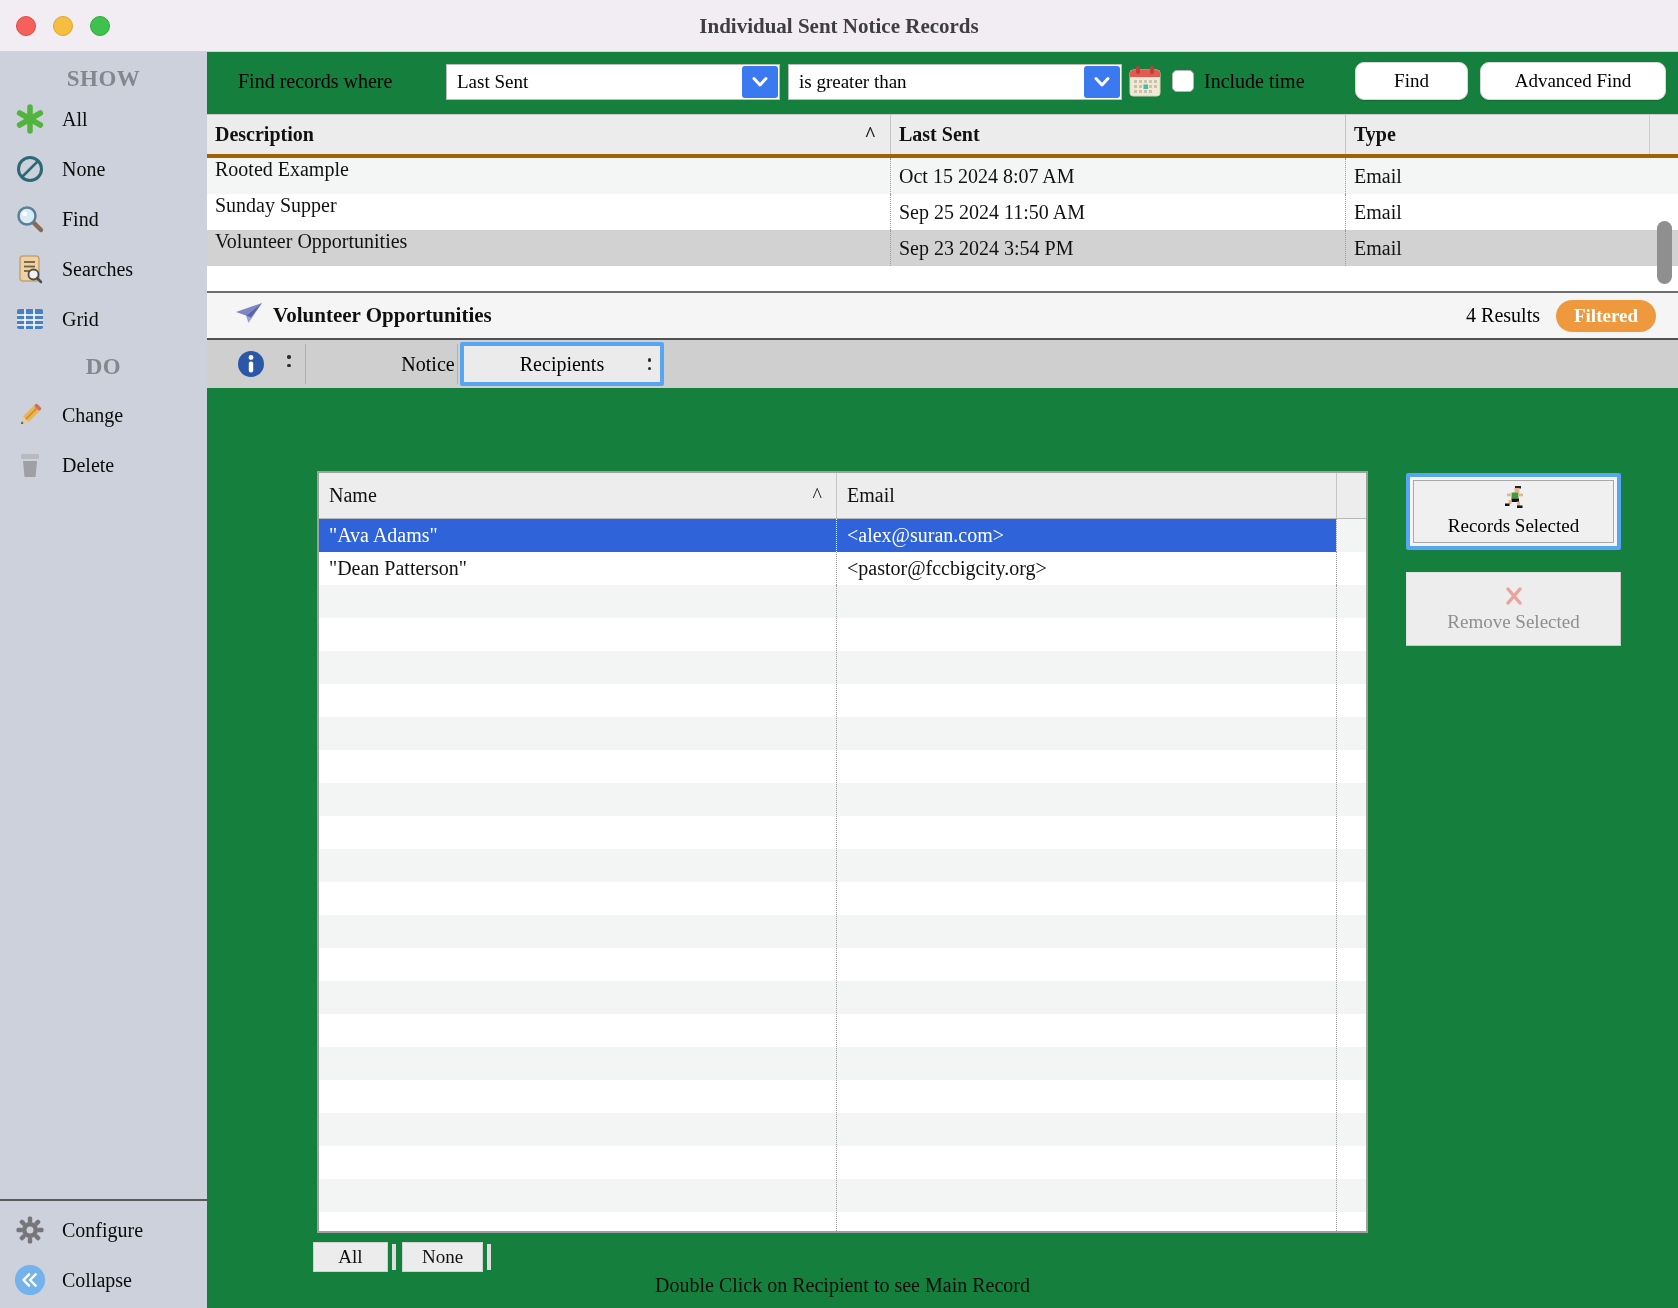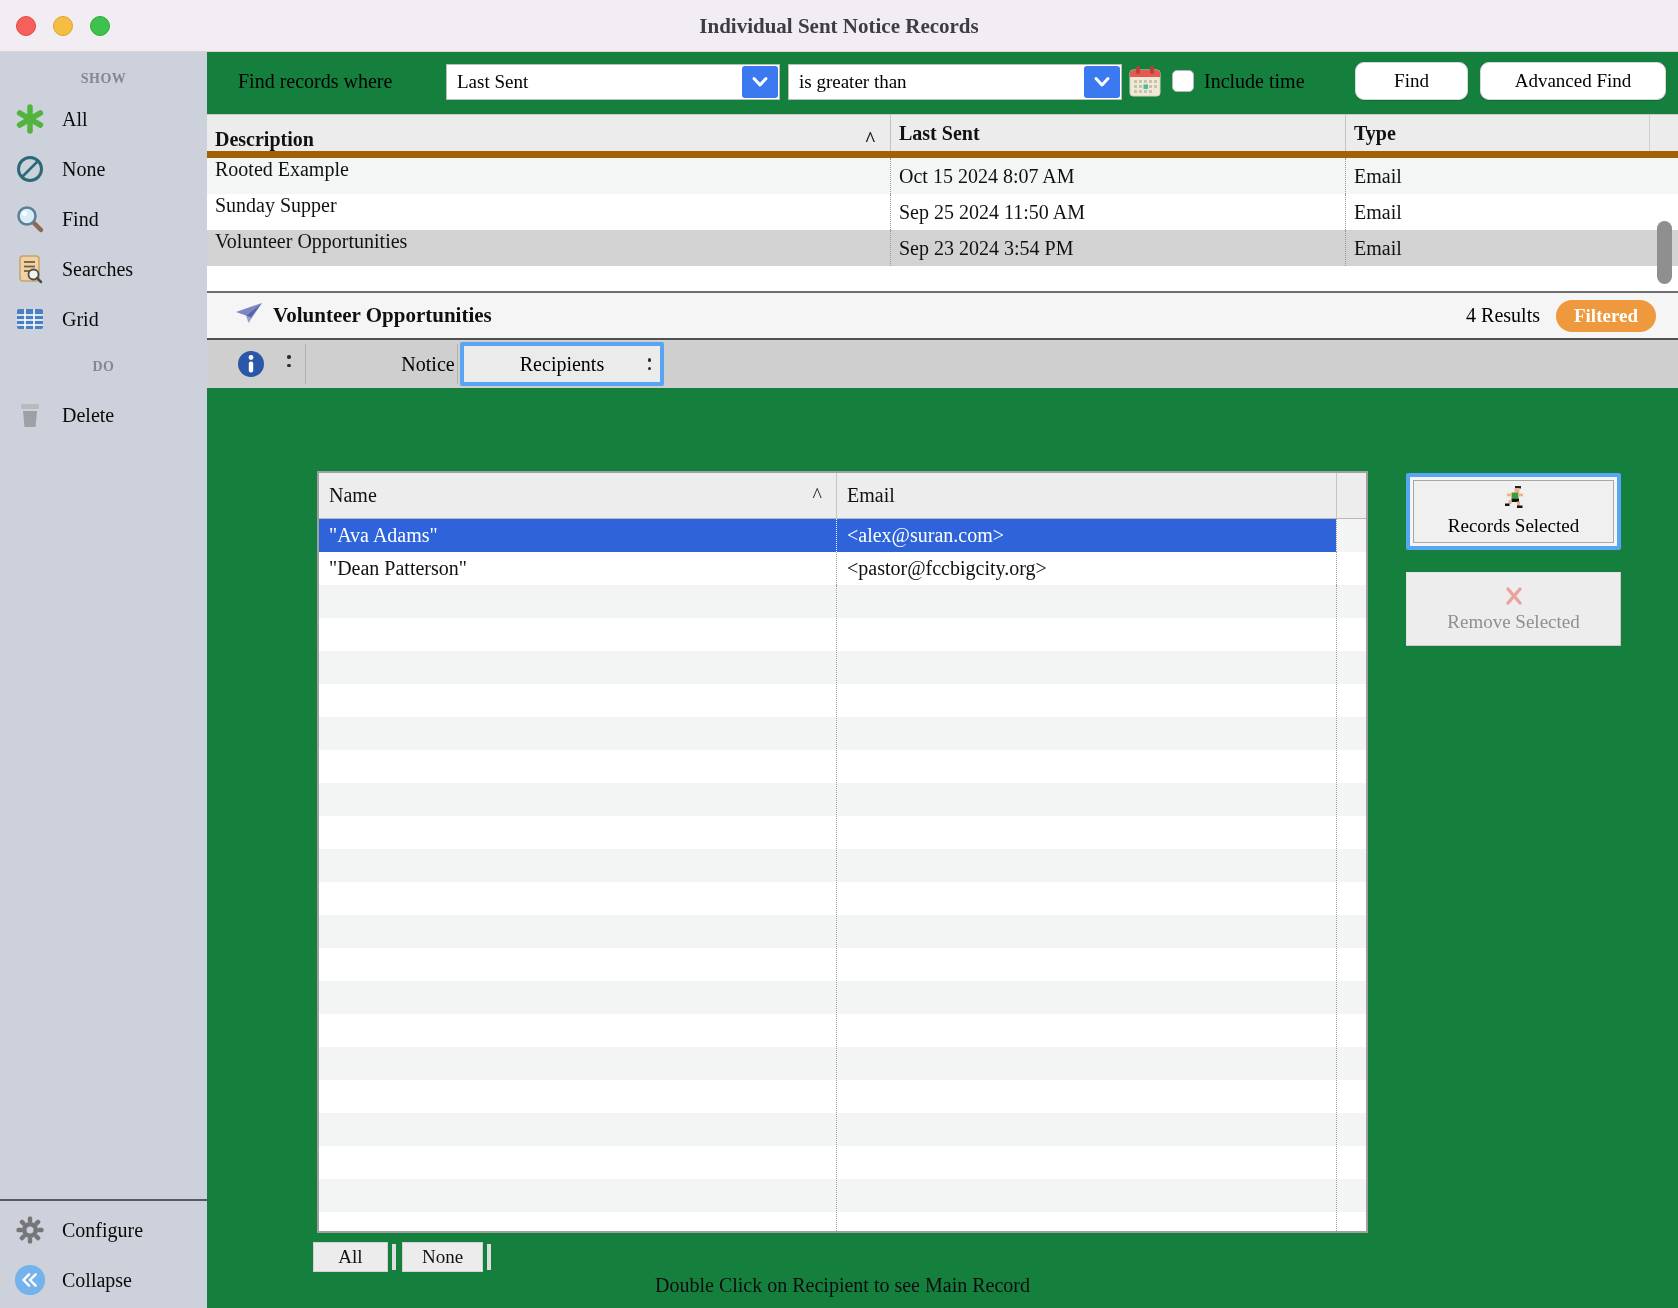--- a/index.html
+++ b/index.html
@@ -11,43 +11,43 @@
             border-bottom:1px solid #d6d2d7;box-sizing:border-box;}
   .tl{position:absolute;top:16px;width:20px;height:20px;border-radius:50%;}
   .tl.red{left:16px;background:#f6605a;border:1px solid #e14942;box-sizing:border-box;}
   .tl.yellow{left:53px;background:#f6be40;border:1px solid #dfa42c;box-sizing:border-box;}
   .tl.green{left:90px;background:#3ec24d;border:1px solid #2aab39;box-sizing:border-box;}
   .win-title{position:absolute;left:0;right:0;top:0;height:52px;display:flex;align-items:center;
              justify-content:center;font-size:21px;font-weight:bold;color:#3e3e42;}
   
   .sidebar{position:absolute;left:0;top:52px;width:207px;height:1256px;background:#ccd1db;}
   .side-head{height:30px;margin-top:12px;display:flex;align-items:center;justify-content:center;
-             font-size:14px;font-weight:bold;color:#84878e;letter-spacing:.5px;}
+             font-size:23px;font-weight:bold;color:#84878e;letter-spacing:.5px;}
   .side-head.do{height:46px;margin-top:0;}
   .side-item{height:50px;display:flex;align-items:center;padding-left:14px;gap:16px;
              font-size:20px;color:#0a0a0a;box-sizing:border-box;cursor:default;}
   .side-item .ic{width:32px;height:32px;display:flex;align-items:center;justify-content:center;flex:0 0 32px;}
   .side-footer{position:absolute;left:0;right:0;top:1147px;border-top:2px solid #595a5e;padding-top:4px;}
   
   .flabel{position:absolute;font-size:20px;color:#000;}
   .select{position:absolute;height:36px;background:#fff;border:1px solid #bcbcbc;box-sizing:border-box;
           display:flex;align-items:center;}
   .select .val{flex:1;padding-left:10px;font-size:19px;color:#000;white-space:nowrap;overflow:hidden;}
   .select .chev{width:36px;height:32px;margin:1px 1px 1px 0;background:#3b79f1;border-radius:3px;
                 display:flex;align-items:center;justify-content:center;flex:0 0 36px;}
   .btn{position:absolute;height:38px;background:#fff;border:1px solid #d8d8d8;border-radius:9px;
        box-shadow:0 1px 1px rgba(0,0,0,.18);display:flex;align-items:center;justify-content:center;
        font-size:19px;color:#000;cursor:default;box-sizing:border-box;}
   .checkbox{position:absolute;width:22px;height:22px;background:#fff;border:1px solid #b6b6b6;
             border-radius:5px;box-sizing:border-box;}
   
   .rtable{position:absolute;left:207px;top:114px;width:1471px;height:179px;background:#fff;
           border-top:1px solid #c9c9c9;border-bottom:2px solid #6e6e6e;box-sizing:border-box;}
-  .rt-head{display:flex;height:43px;background:#ececec;border-bottom:7px solid #a16207;
-           box-sizing:border-box;font-weight:bold;font-size:20px;align-items:flex-end;}
+  .rt-head{display:flex;height:43px;background:#ececec;border-bottom:4px solid #a16207;
+           box-sizing:border-box;font-weight:bold;font-size:20px;align-items:center;}
   .rt-row{display:flex;height:36px;align-items:flex-start;font-size:20px;}
   .rt-row.stripe{background:#f4f5f5;}
   .rt-row.selected{background:#d2d2d2;}
   .c-desc{width:683px;padding-left:8px;box-sizing:border-box;display:flex;align-items:center;}
   .c-last{width:455px;padding-left:8px;box-sizing:border-box;}
   .c-type{flex:1;padding-left:8px;box-sizing:border-box;}
   .c-gut{width:28px;}
   .rt-head .c-last,.rt-head .c-type{border-left:1px solid #c4c4c4;height:100%;display:flex;align-items:center;}
   .rt-head .c-gut{border-left:1px solid #cfcfcf;height:100%;}
   .rt-row .c-last,.rt-row .c-type{border-left:1px dotted #9b9b9b;height:100%;display:flex;align-items:center;}
@@ -189,20 +189,34 @@
             <line x1="10" y1="5" x2="10" y2="25"></line>
               <line x1="19" y1="5" x2="19" y2="25"></line>
           </g>
         </svg>
         </span>
       <span>Grid</span>
     </div>
 
     <div class="side-head do">DO</div>
 
+    <div class="side-item">
+      <span class="ic">
+        <svg width="30" height="30" viewBox="0 0 30 30">
+          <g transform="rotate(45 15 15)">
+            <rect x="11" y="2" width="8" height="4" rx="2" fill="#d96a55"></rect>
+            <rect x="11" y="6" width="8" height="15" fill="#eeb54e"></rect>
+            <line x1="15" y1="6" x2="15" y2="21" stroke="#c98f2e" stroke-width="1.5"></line>
+            <polygon points="11,21 19,21 15,28" fill="#e8cba0"></polygon>
+            <polygon points="13.7,25.2 16.3,25.2 15,28" fill="#4a4a4a"></polygon>
+          </g>
+        </svg>
+        </span>
+      <span>Change</span>
+    </div>
 
     <div class="side-item">
       <span class="ic">
         <svg width="30" height="30" viewBox="0 0 30 30">
           <rect x="6" y="4" width="18" height="5" rx="1" fill="#b9bac0"></rect>
           <polygon points="8,11 22,11 20.5,27 9.5,27" fill="#9fa0a6"></polygon>
         </svg>
         </span>
       <span>Delete</span>
     </div>

